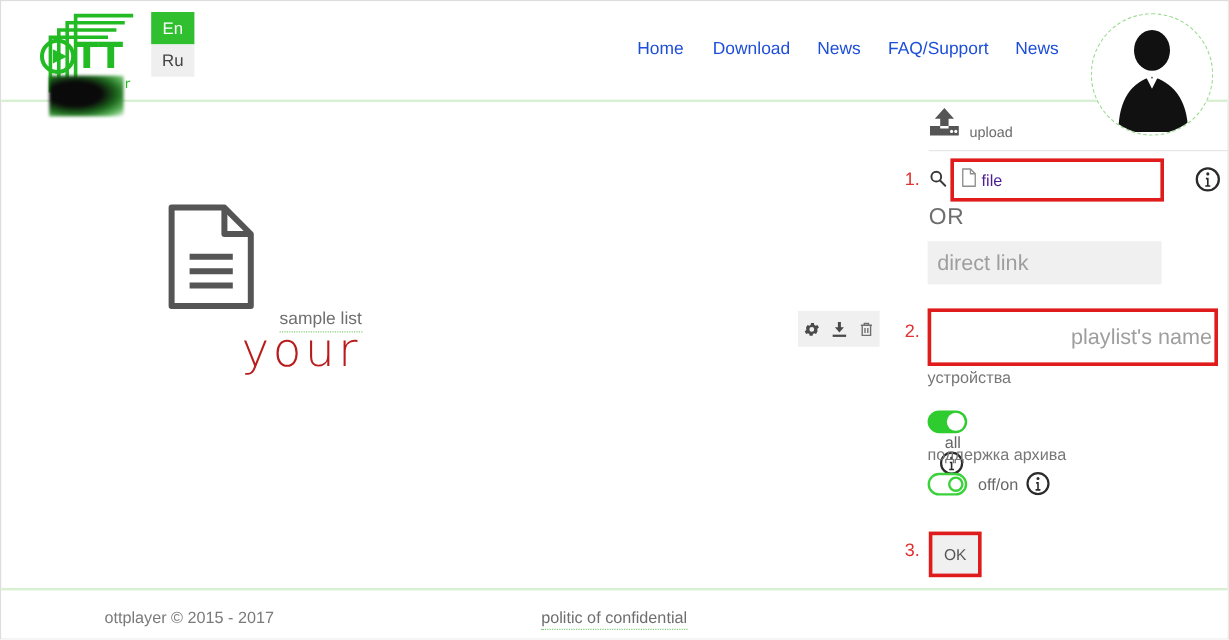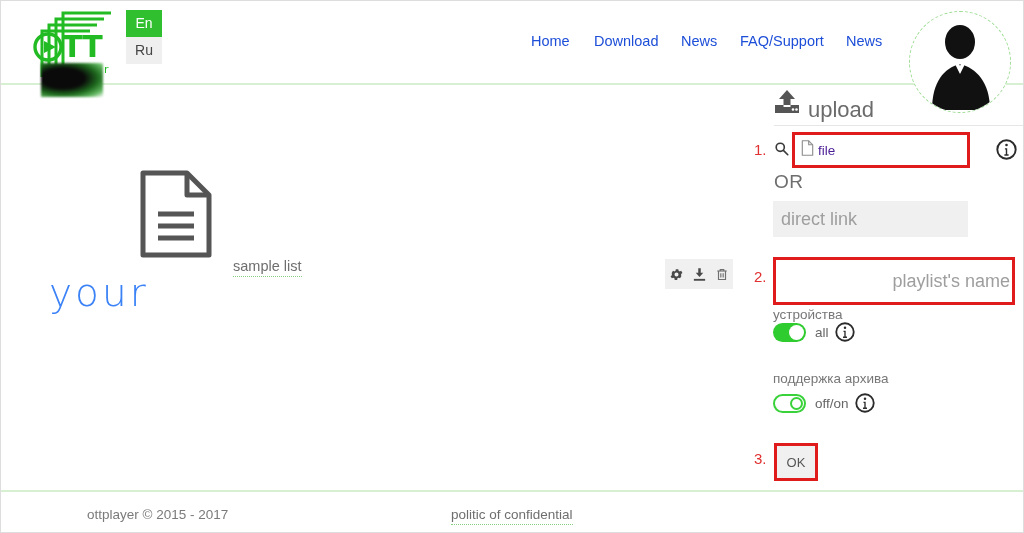--- a/index.html
+++ b/index.html
@@ -103,28 +103,27 @@
   
   #doc-icon {
     position:absolute;
     left:138px; top:85px;
     width:74px; height:88px;
   }
   #empty-title {
     position:absolute;
     left: 0px; top: 184px;
     width: 300px;
-    text-align:left;
+    text-align:right;
     font-family:"DejaVu Sans", sans-serif;
     font-size: 39px;
     font-weight: 300;
     letter-spacing: 3px;
-    color:#3b82f6;
+    color:#b91c1c;
     line-height: 48px;
-    padding-left: 48px;
   }
   #sample-list {
     position:absolute;
     left: 232px; top: 173px;
     font-size: 14.5px;
     color:#6e6e6e;
     border-bottom: 1px dotted #86cf7e;
     padding-bottom:2px;
     cursor:pointer;
   }
@@ -147,21 +146,21 @@
     left:745px; top:0px;
     width:279px; height:394px;
   }
   #upload-head {
     position:absolute;
     left:28px; top:4px;
     height:30px;
     display:flex; align-items:center;
   }
   #upload-label {
-    font-size:22px; color:#6b6b6b; margin-left:8px;margin-top:12px;
+    font-size:12px; color:#6b6b6b; margin-left:8px;margin-top:12px;
   }
   #upload-rule {
     position:absolute;
     left:28px; top:40px;
     width:251px; height:1px;
     background:#e6e6e6;
   }
 
   .step-num {
     position:absolute;
@@ -442,21 +441,21 @@
       </div>
 
       <div id="or-text">OR</div>
 
       <input id="direct-link" type="text" placeholder="direct link" style="">
 
       <div class="step-num" style="left:8px; top:183px;">2.</div>
       <input id="playlist-name" type="text" placeholder="playlist's name" style="">
 
       <div class="opt-label" style="left:27px; top:222px;">устройства</div>
-      <div class="toggle-row" style="left:27px; top:237px;">
+      <div class="toggle-row" style="left:27px; top:257px;flex-direction:column;">
         <div class="switch on">
             <span class="knob"></span>
           </div>
         <span class="toggle-text">all</span>
         <span class="toggle-info">
           <svg width="20" height="20" viewBox="0 0 24 24">
             <circle cx="12" cy="12" r="10.5" fill="none" stroke="#2b2b2b" stroke-width="2.2"></circle>
             <circle cx="12" cy="6.8" r="1.5" fill="#2b2b2b"></circle>
             <path d="M10.2 10.5h2.6v7h1.6v1.6H9.6v-1.6h1.6v-5.4h-1v-1.6z" fill="#2b2b2b"></path>
           </svg>

